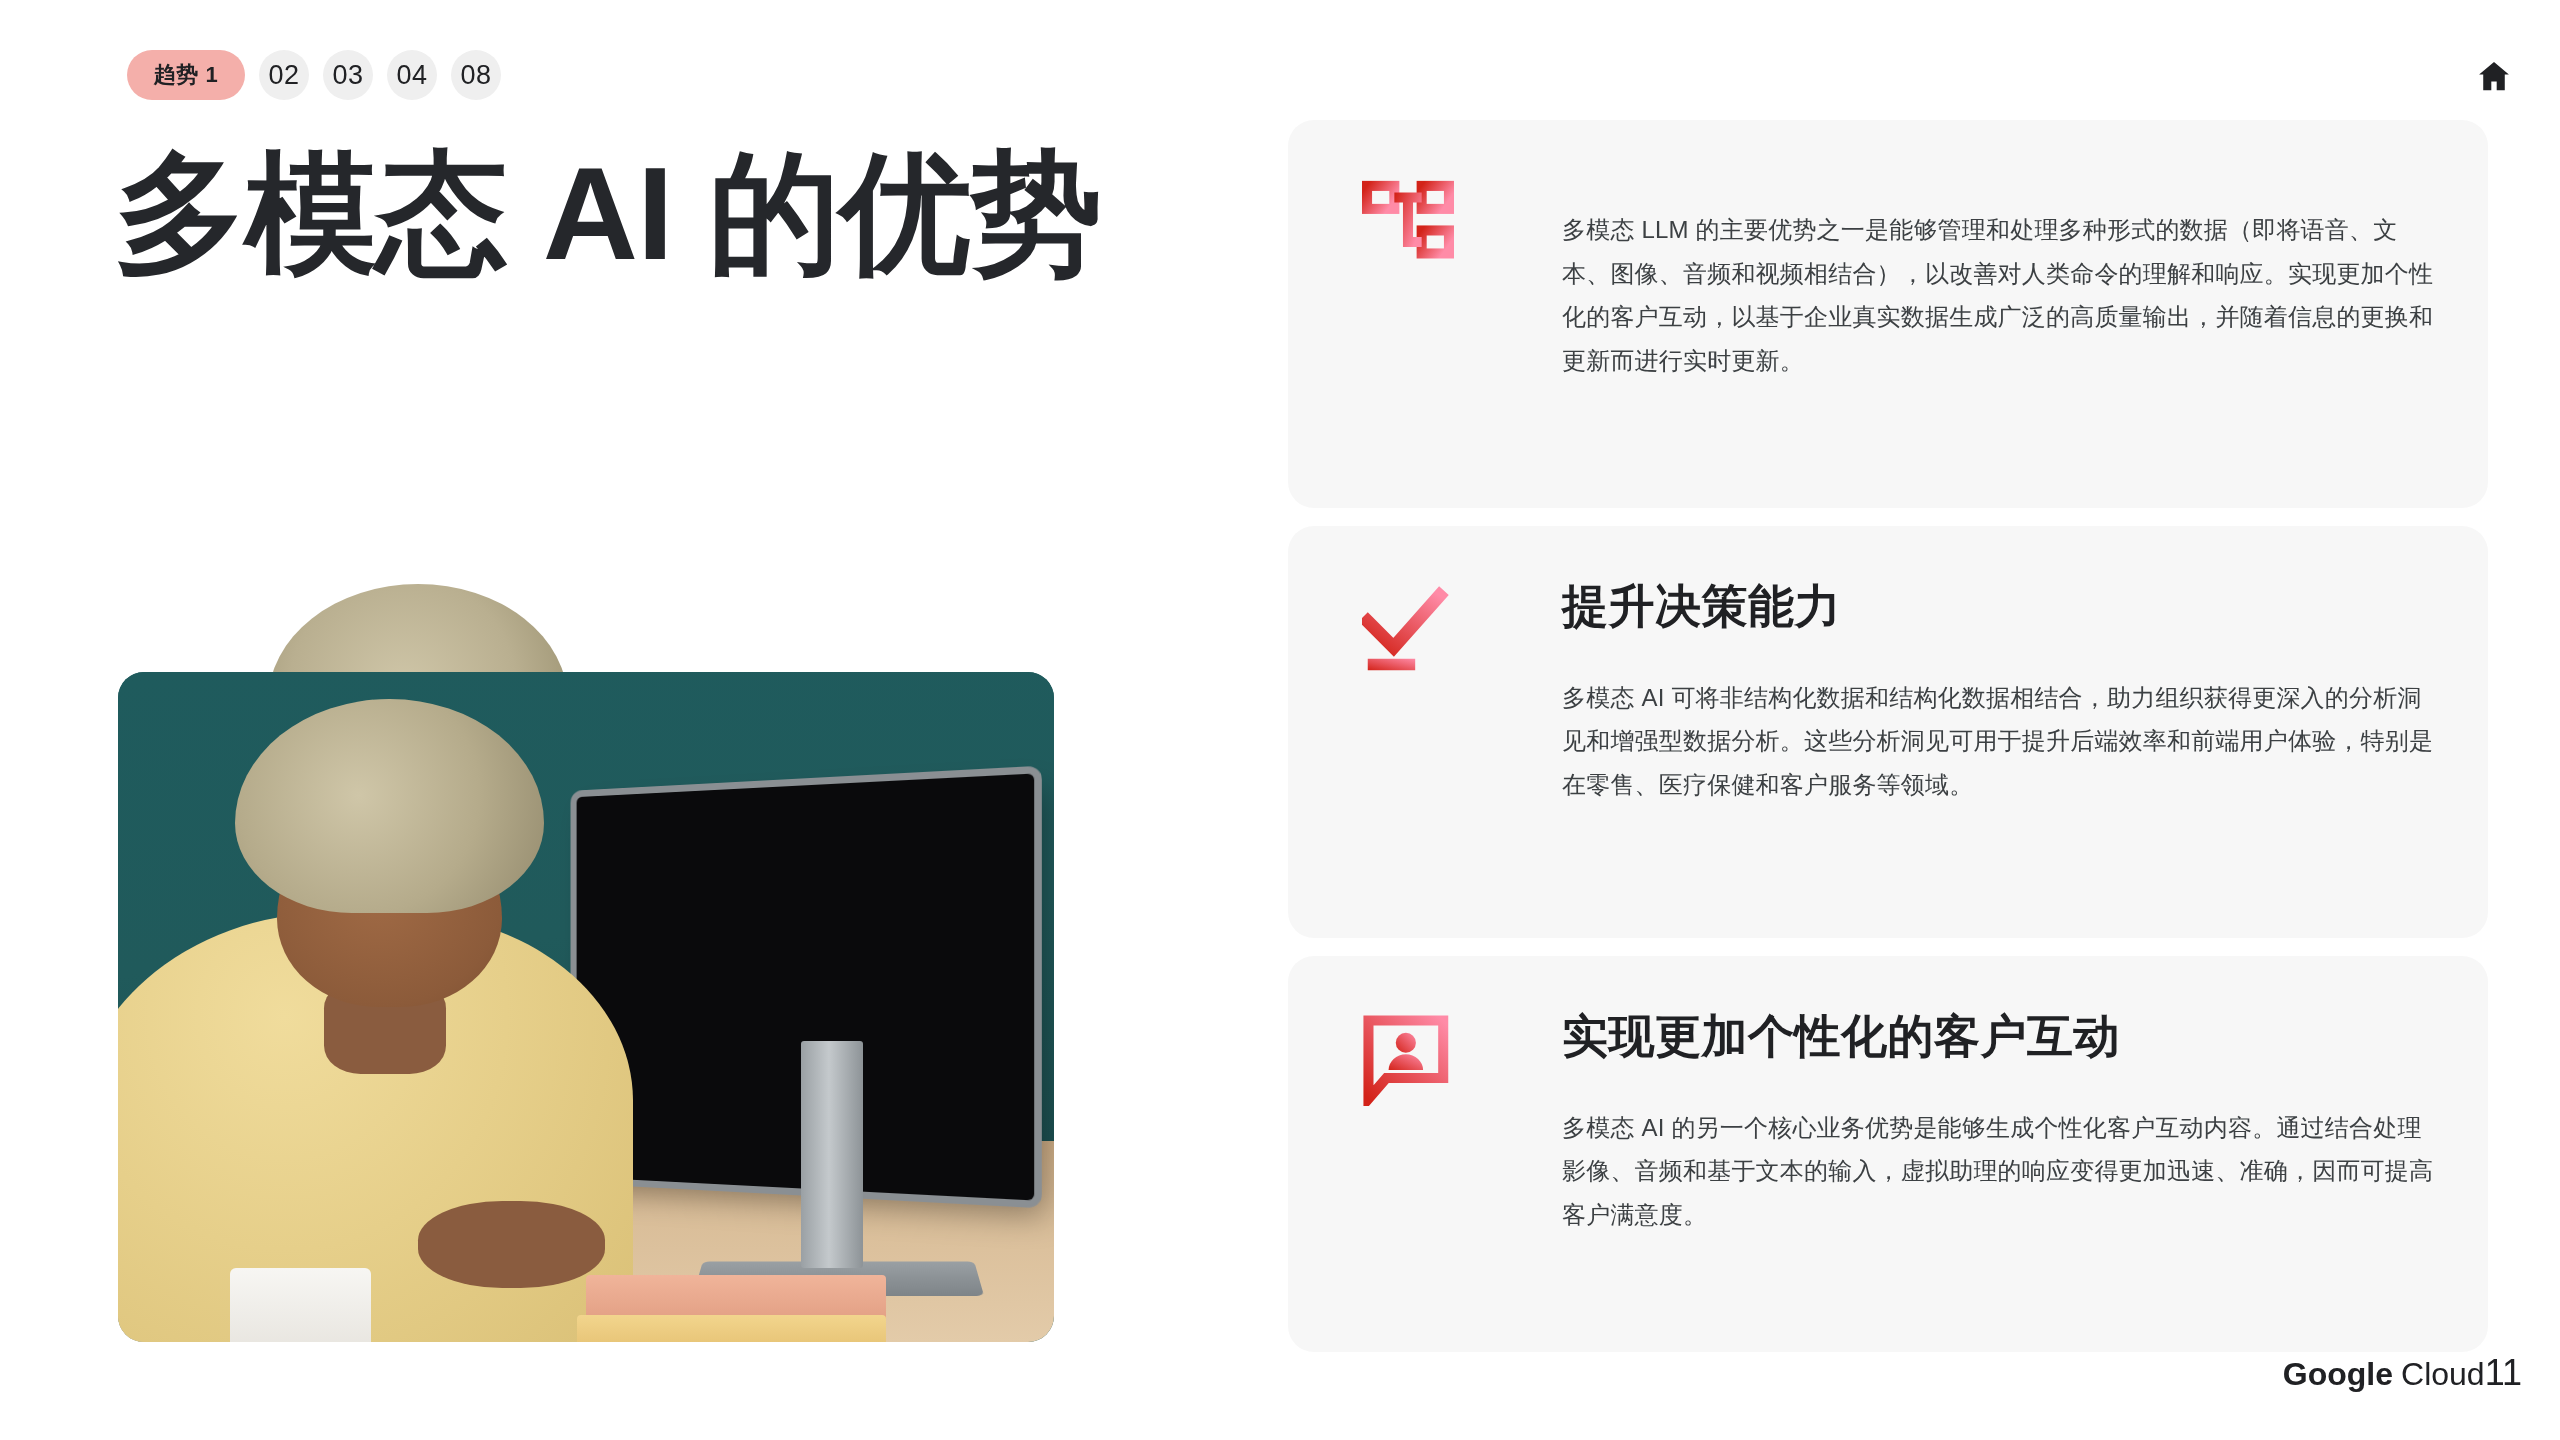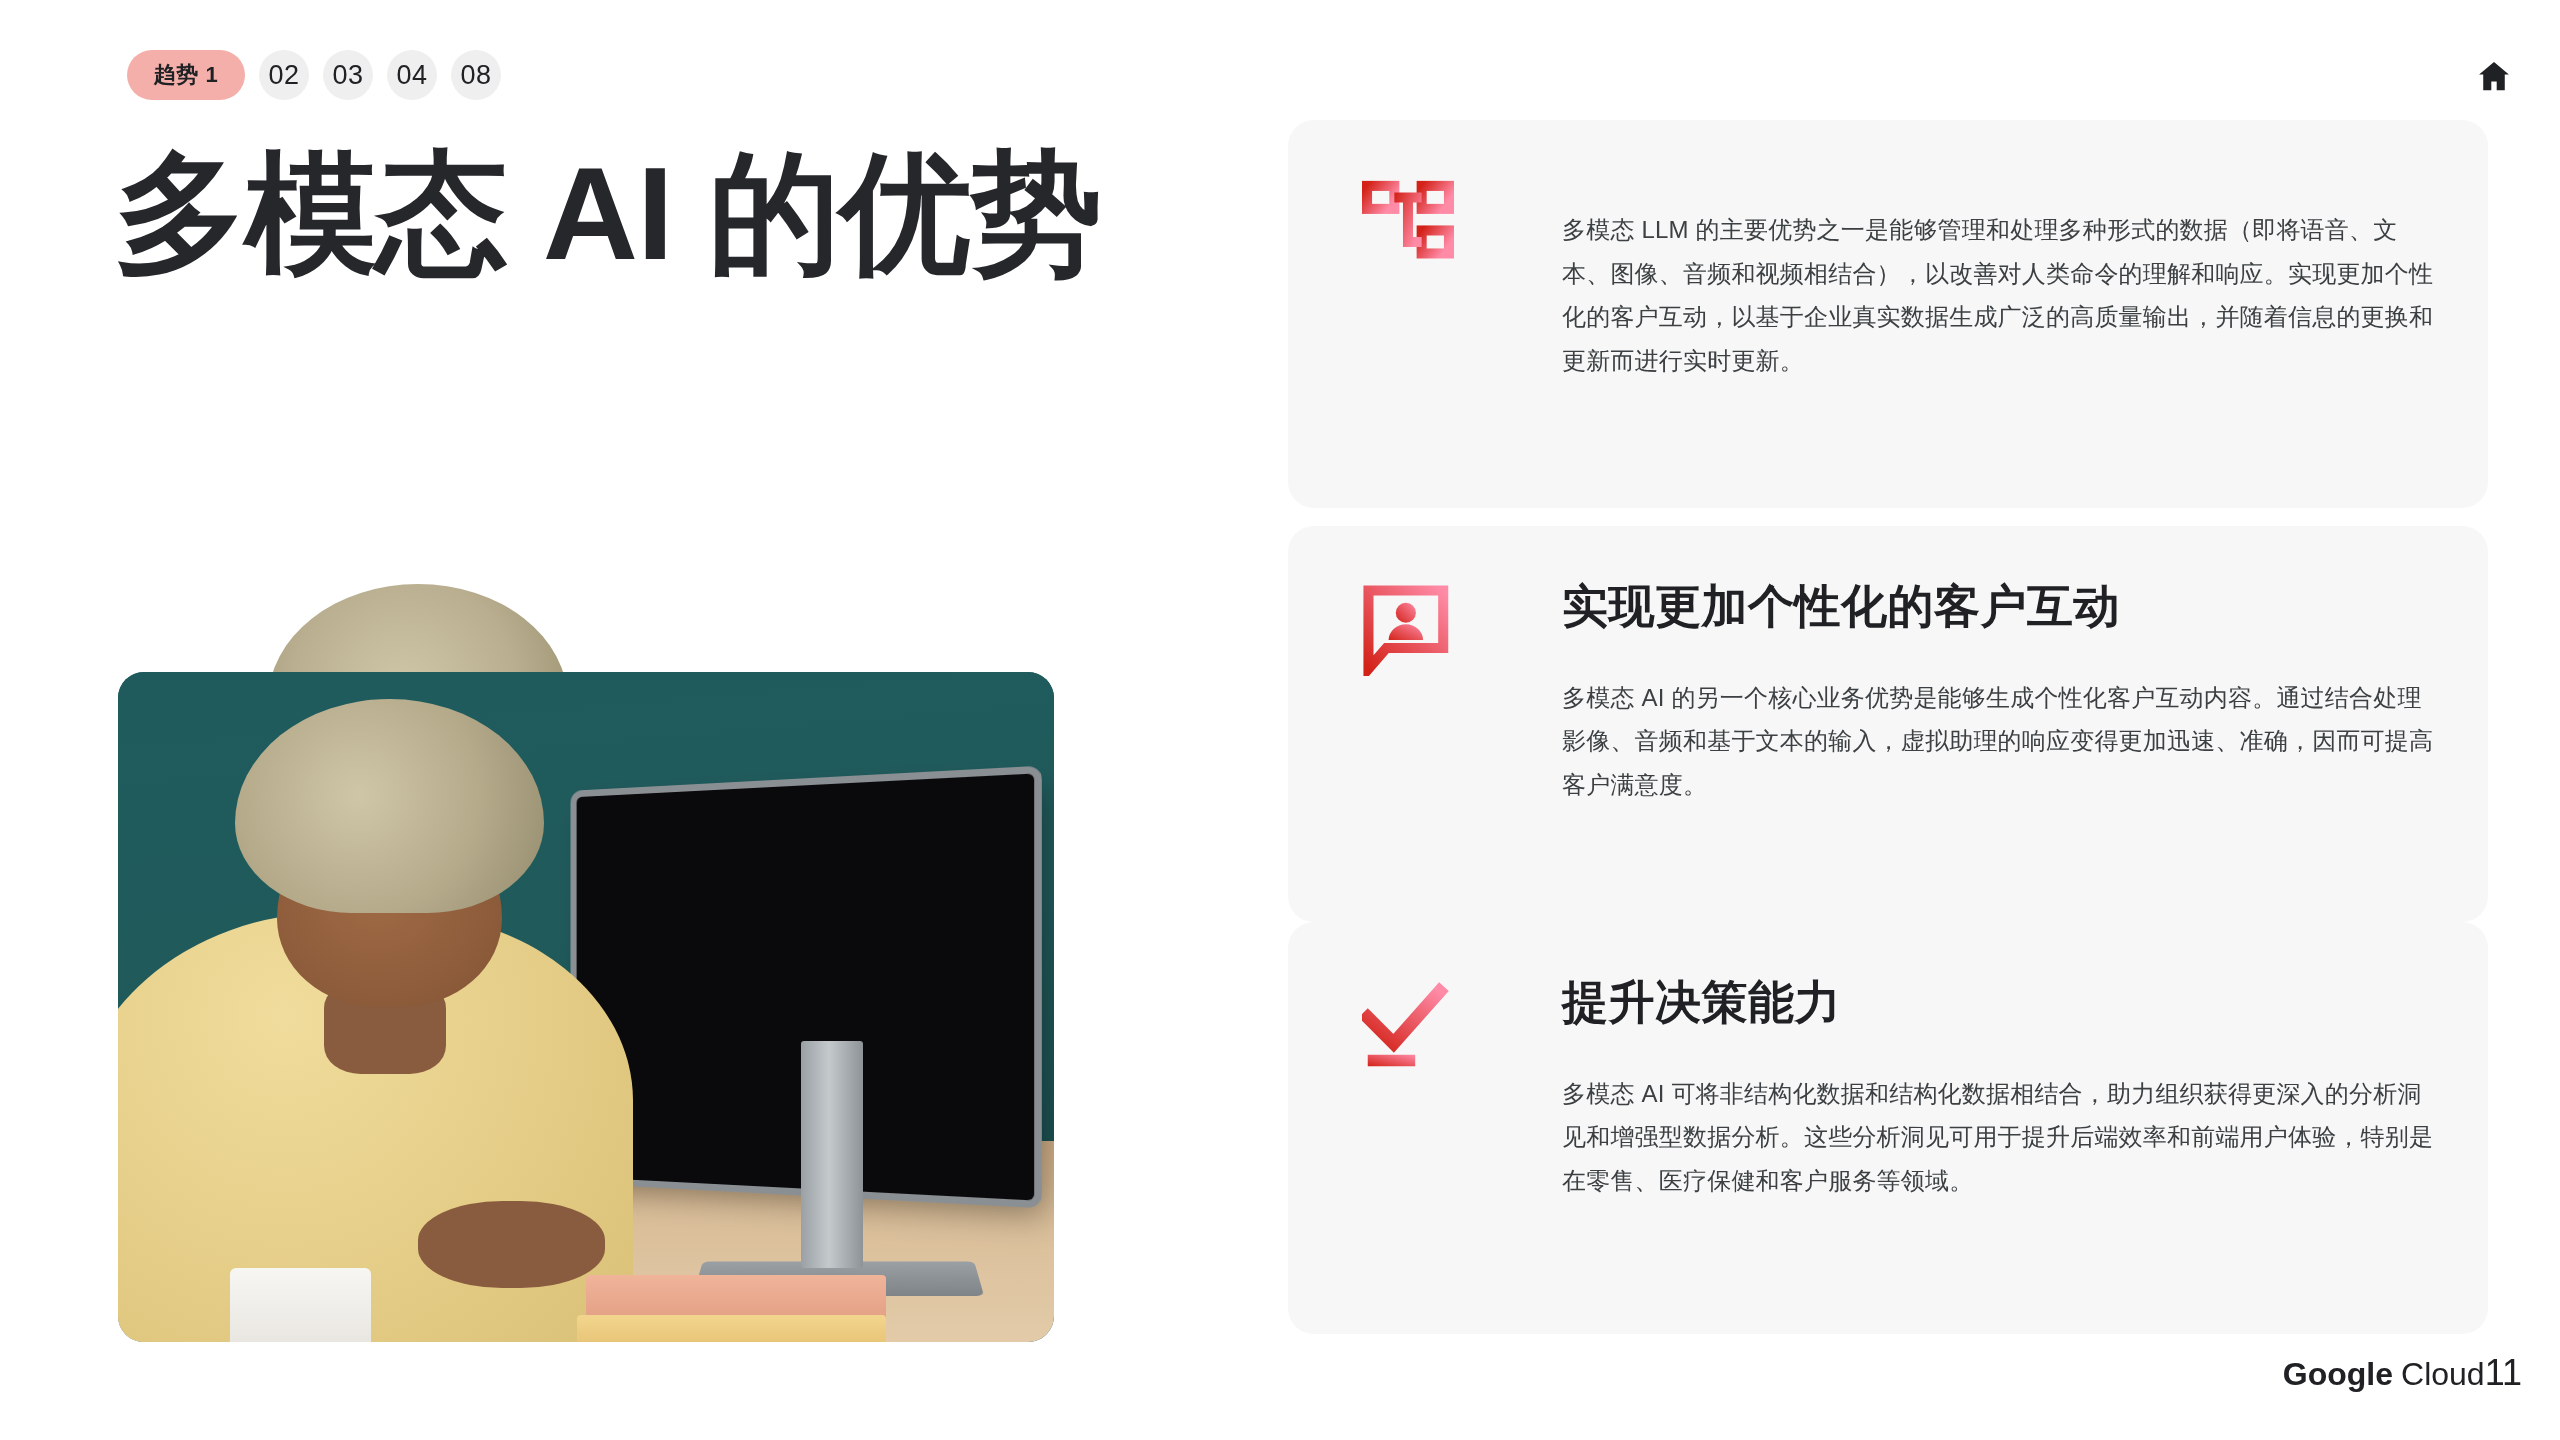--- a/index.html
+++ b/index.html
@@ -173,59 +173,59 @@
             <rect x="41.5" y="36.5" width="19" height="16"></rect>
             <path d="M22.5 13.5 H41.5 M32 13.5 V44.5 H41.5"></path>
           </g>
         </svg>
       </div>
       <div class="card-body">
         <div class="card-text">多模态 LLM 的主要优势之一是能够管理和处理多种形式的数据（即将语音、文本、图像、音频和视频相结合），以改善对人类命令的理解和响应。实现更加个性化的客户互动，以基于企业真实数据生成广泛的高质量输出，并随着信息的更换和更新而进行实时更新。</div>
       </div>
     </div>
 
+    <div class="card c2">
+      <div class="card-icon">
+        <svg viewBox="0 0 64 64" aria-hidden="true">
+          <defs>
+            <linearGradient id="g2" x1="0" y1="1" x2="1" y2="0">
+              <stop offset="0" stop-color="#D32319"></stop>
+              <stop offset="1" stop-color="#FF8BA7"></stop>
+            </linearGradient>
+          </defs>
+          <path d="M4 26 L22 44 L54 8" fill="none" stroke="url(#g2)" stroke-width="9" stroke-linecap="square"></path>
+          <rect x="4" y="52" width="33" height="8" fill="url(#g2)"></rect>
+        </svg>
+      </div>
+      <div class="card-body">
+        <div class="card-title">提升决策能力</div>
+        <div class="card-text">多模态 AI 可将非结构化数据和结构化数据相结合，助力组织获得更深入的分析洞见和增强型数据分析。这些分析洞见可用于提升后端效率和前端用户体验，特别是在零售、医疗保健和客户服务等领域。</div>
+      </div>
+    </div>
+
     <div class="card c3">
       <div class="card-icon">
         <svg viewBox="0 0 64 64" aria-hidden="true">
           <defs>
             <linearGradient id="g3" x1="0" y1="1" x2="1" y2="0">
               <stop offset="0" stop-color="#D32319"></stop>
               <stop offset="1" stop-color="#FF8BA7"></stop>
             </linearGradient>
           </defs>
           <path d="M4.5 4.5 H56.5 V44.5 H17 L4.5 59 Z" fill="none" stroke="url(#g3)" stroke-width="7" stroke-linejoin="miter"></path>
           <circle cx="30.5" cy="20" r="7" fill="url(#g3)"></circle>
           <path d="M18.5 39 a12 11 0 0 1 24 0 Z" fill="url(#g3)"></path>
         </svg>
       </div>
       <div class="card-body">
         <div class="card-title">实现更加个性化的客户互动</div>
         <div class="card-text">多模态 AI 的另一个核心业务优势是能够生成个性化客户互动内容。通过结合处理影像、音频和基于文本的输入，虚拟助理的响应变得更加迅速、准确，因而可提高客户满意度。</div>
       </div>
     </div>
 
-    <div class="card c2">
-      <div class="card-icon">
-        <svg viewBox="0 0 64 64" aria-hidden="true">
-          <defs>
-            <linearGradient id="g2" x1="0" y1="1" x2="1" y2="0">
-              <stop offset="0" stop-color="#D32319"></stop>
-              <stop offset="1" stop-color="#FF8BA7"></stop>
-            </linearGradient>
-          </defs>
-          <path d="M4 26 L22 44 L54 8" fill="none" stroke="url(#g2)" stroke-width="9" stroke-linecap="square"></path>
-          <rect x="4" y="52" width="33" height="8" fill="url(#g2)"></rect>
-        </svg>
-      </div>
-      <div class="card-body">
-        <div class="card-title">提升决策能力</div>
-        <div class="card-text">多模态 AI 可将非结构化数据和结构化数据相结合，助力组织获得更深入的分析洞见和增强型数据分析。这些分析洞见可用于提升后端效率和前端用户体验，特别是在零售、医疗保健和客户服务等领域。</div>
-      </div>
-    </div>
-
   </div>
 
   <div class="footer">
     <div class="gc-logo">
       <span class="g">Google</span><span class="c">Cloud</span>
     </div>
     <div class="page-num">11</div>
   </div>
 
 </div>

